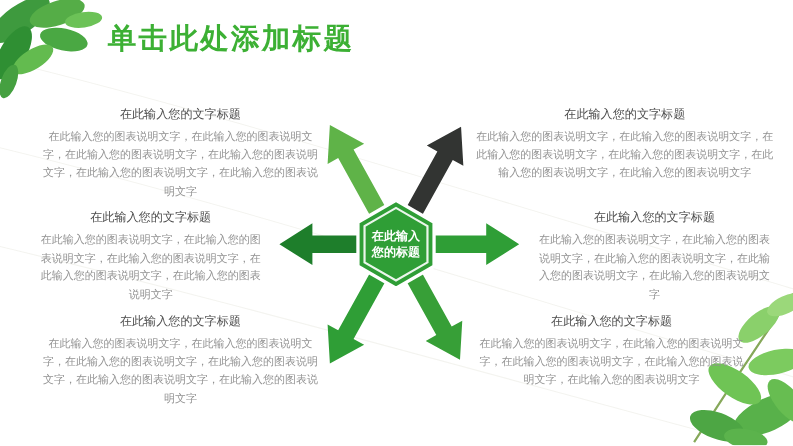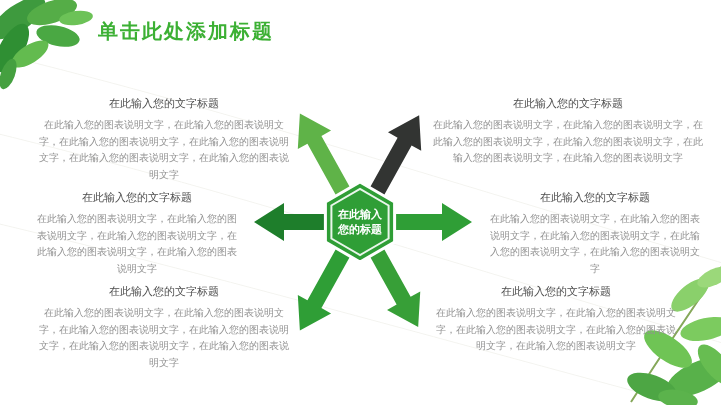--- a/index.html
+++ b/index.html
@@ -6,21 +6,21 @@
   .slide{
     position:relative;width:721px;height:405px;background:#ffffff;
     border-radius:9px;overflow:hidden;
     font-family:"Liberation Sans","DejaVu Sans",sans-serif;
   }
   .bg-veins{position:absolute;left:0;top:0;width:721px;height:405px;}
   .leaves-tl{position:absolute;left:0;top:0;}
   .leaves-br{position:absolute;right:0;bottom:0;}
   .slide-title{
     position:absolute;left:98px;top:18px;margin:0;
-    font-size:20px;font-weight:bold;letter-spacing:2px;color:#3cb034;
+    font-size:26px;font-weight:bold;letter-spacing:2px;color:#3cb034;
   }
   .block{position:absolute;text-align:center;}
   .blk-title{font-size:11px;font-weight:normal;color:#4d4d4d;margin-bottom:7px;}
   .blk-body{font-size:10px;color:#929292;line-height:1.65;font-family:Liberation Mono, monospace;}
   .b1{left:36px;top:96px;width:256px;}
   .b2{left:432px;top:96px;width:272px;}
   .b3{left:36px;top:190px;width:202px;}
   .b4{left:486px;top:190px;width:218px;}
   .b5{left:36px;top:284px;width:256px;}
   .b6{left:436px;top:284px;width:240px;}

